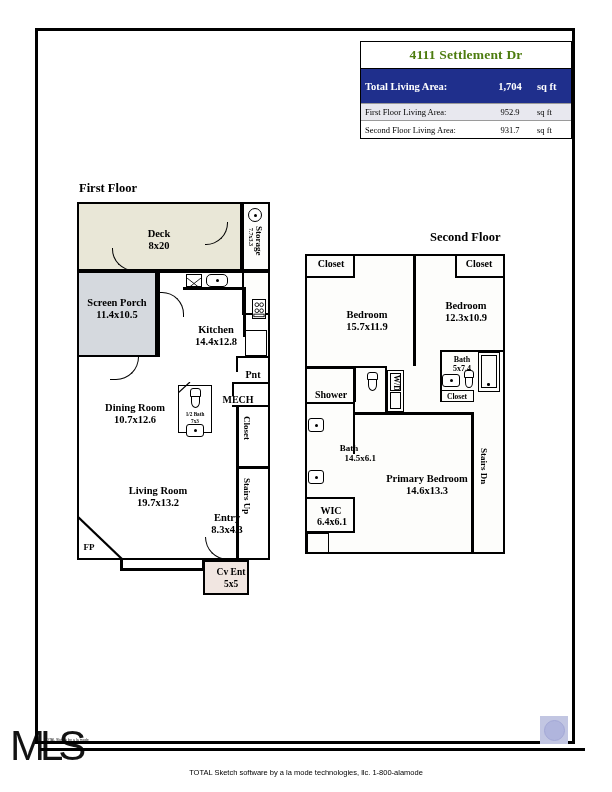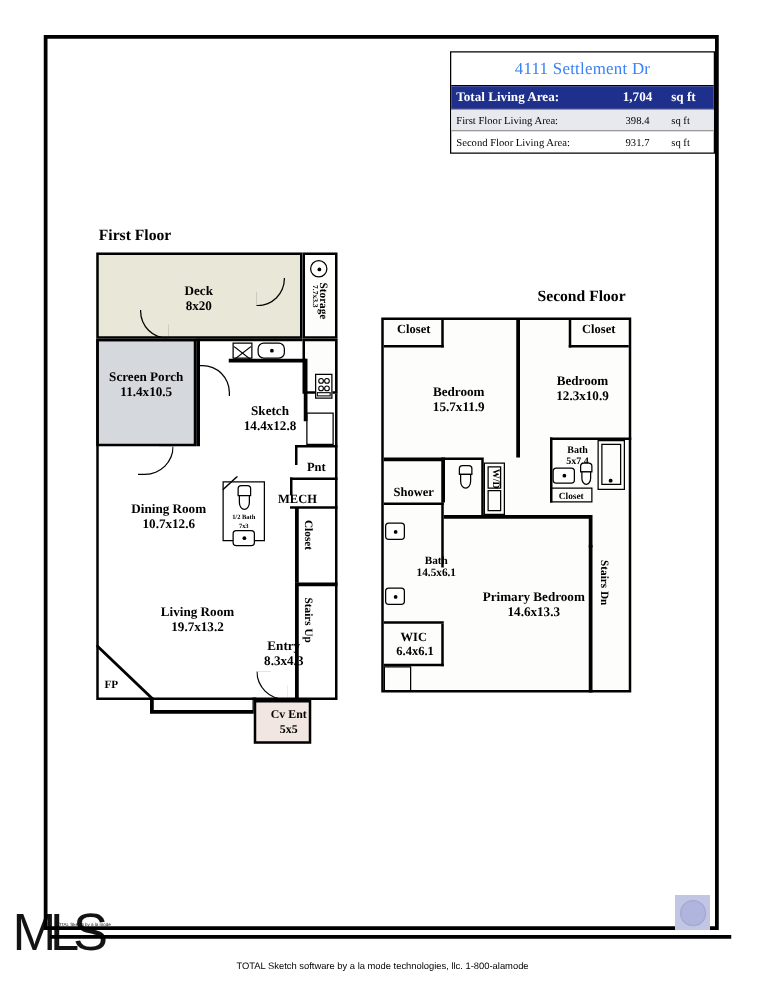--- a/index.html
+++ b/index.html
@@ -4,29 +4,29 @@
 <style>
   html,body{margin:0;padding:0;background:#ffffff;}
   body{width:612px;height:792px;position:relative;overflow:hidden;
        font-family:"Liberation Serif", serif;color:#000;}
   .page-border{position:absolute;left:35px;top:28px;width:540px;height:716px;
        border:3px solid #000;box-sizing:border-box;}
 
   
   .info-table{position:absolute;left:360px;top:41px;width:212px;
        border:1px solid #000;box-sizing:border-box;background:#fff;}
-  .info-title{text-align:center;color:#3b82f6;font-size:13.5px;font-weight:normal;
+  .info-title{text-align:center;color:#4d7c0f;font-size:13.5px;font-weight:bold;
        padding:5px 0 5px;border-bottom:1px solid #000;letter-spacing:.2px;}
   .info-row{display:flex;align-items:center;font-size:8.5px;
        border-bottom:1px solid #9a9a9a;height:17px;box-sizing:border-box;}
   .info-row:last-child{border-bottom:none;}
   .info-row .lbl{flex:1;padding-left:4px;}
   .info-row .val{width:44px;text-align:center;padding-right:5px;}
   .info-row .unit{width:34px;text-align:left;}
-  .info-row.total{background:#1f2f8c;color:#fff;font-weight:bold;font-size:10.5px;height:19px;}
+  .info-row.total{background:#1f2f8c;color:#fff;font-weight:bold;font-size:10.5px;height:35px;}
   .info-row.total .lbl{padding-left:4px;}
   .info-row.alt{background:#e8e8ef;}
 
   
   .floor-title{position:absolute;font-size:12.5px;font-weight:bold;}
 
   
   .plan{position:absolute;}
   .wall{position:absolute;background:#000;}
   .fill-deck{background:#e9e7d7;}
@@ -76,21 +76,21 @@
 <div class="info-table">
   <div class="info-title">4111 Settlement Dr</div>
 
   <div class="info-row total">
     <span class="lbl">Total Living Area:</span>
     <span class="val">1,704</span>
     <span class="unit">sq ft</span>
   </div>
   <div class="info-row alt">
     <span class="lbl">First Floor Living Area:</span>
-    <span class="val">398.4</span>
+    <span class="val">952.9</span>
     <span class="unit">sq ft</span>
   </div>
   <div class="info-row">
     <span class="lbl">Second Floor Living Area:</span>
     <span class="val">931.7</span>
     <span class="unit">sq ft</span>
   </div>
 </div>
 
 <div class="floor-title" style="left:79px;top:181px;">First Floor</div>
@@ -143,21 +143,21 @@
       <circle cx="10" cy="5" r="2.2" fill="none" stroke="#000" stroke-width="1"></circle>
       <circle cx="4.5" cy="12" r="2.2" fill="none" stroke="#000" stroke-width="1"></circle>
       <circle cx="10" cy="12" r="2.2" fill="none" stroke="#000" stroke-width="1"></circle>
       <rect x="1" y="16" width="12" height="3" fill="none" stroke="#000" stroke-width="1"></rect>
     </svg>
   </div>
 
   <div class="thin" style="left:245px;top:330px;width:22px;height:26px;"></div>
 
   <div class="lbl-room" style="left:178px;top:324px;width:76px;">
-    <span class="d">Sketch</span>
+    <span class="d">Kitchen</span>
     <span class="d">14.4x12.8</span>
   </div>
 
   <div class="wall" style="left:236px;top:356px;width:34px;height:2px;"></div>
   <div class="wall" style="left:236px;top:356px;width:2px;height:16px;"></div>
   <div class="lbl-sm" style="left:237px;top:370px;width:32px;font-size:10px;">Pnt</div>
   <div class="wall" style="left:232px;top:382px;width:38px;height:2px;"></div>
   <div class="wall" style="left:232px;top:382px;width:2px;height:14px;"></div>
   <div class="lbl-sm" style="left:220px;top:395px;width:36px;font-size:10px;">MECH</div>
   <div class="wall" style="left:232px;top:405px;width:38px;height:2px;"></div>
@@ -274,21 +274,21 @@
   <div class="wall" style="left:385px;top:368px;width:2.2px;height:46px;"></div>
   <div class="wall" style="left:355px;top:366px;width:32px;height:2.2px;"></div>
 
   <div class="wall" style="left:307px;top:402px;width:48px;height:2.2px;"></div>
   <div class="wall" style="left:353px;top:402px;width:2.2px;height:52px;"></div>
   <div class="fix" style="left:308px;top:418px;width:16px;height:14px;border-radius:3px;"></div>
   <div class="dot" style="left:315px;top:424px;width:3px;height:3px;"></div>
   <div class="fix" style="left:308px;top:470px;width:16px;height:14px;border-radius:3px;"></div>
   <div class="dot" style="left:315px;top:476px;width:3px;height:3px;"></div>
   <div class="lbl-sm" style="left:326px;top:444px;width:46px;font-size:9px;">Bath</div>
-  <div class="lbl-sm" style="left:322px;top:454px;width:54px;font-size:9px;">14.5x6.1</div>
+  <div class="lbl-sm" style="left:322px;top:454px;width:54px;font-size:9px;text-align:right;">14.5x6.1</div>
   <div class="wall" style="left:307px;top:497px;width:48px;height:2.2px;"></div>
 
   <div class="lbl-sm" style="left:307px;top:506px;width:48px;font-size:10px;">WIC</div>
   <div class="lbl-sm" style="left:305px;top:517px;width:54px;font-size:10px;">6.4x6.1</div>
   <div class="wall" style="left:307px;top:531px;width:48px;height:2.2px;"></div>
   <div class="wall" style="left:353px;top:499px;width:2.2px;height:34px;"></div>
   <div class="thin" style="left:307px;top:533px;width:22px;height:20px;"></div>
 
   <div class="wall" style="left:355px;top:412px;width:118px;height:2.5px;"></div>
   <div class="wall" style="left:471px;top:412px;width:2.5px;height:26px;"></div>

